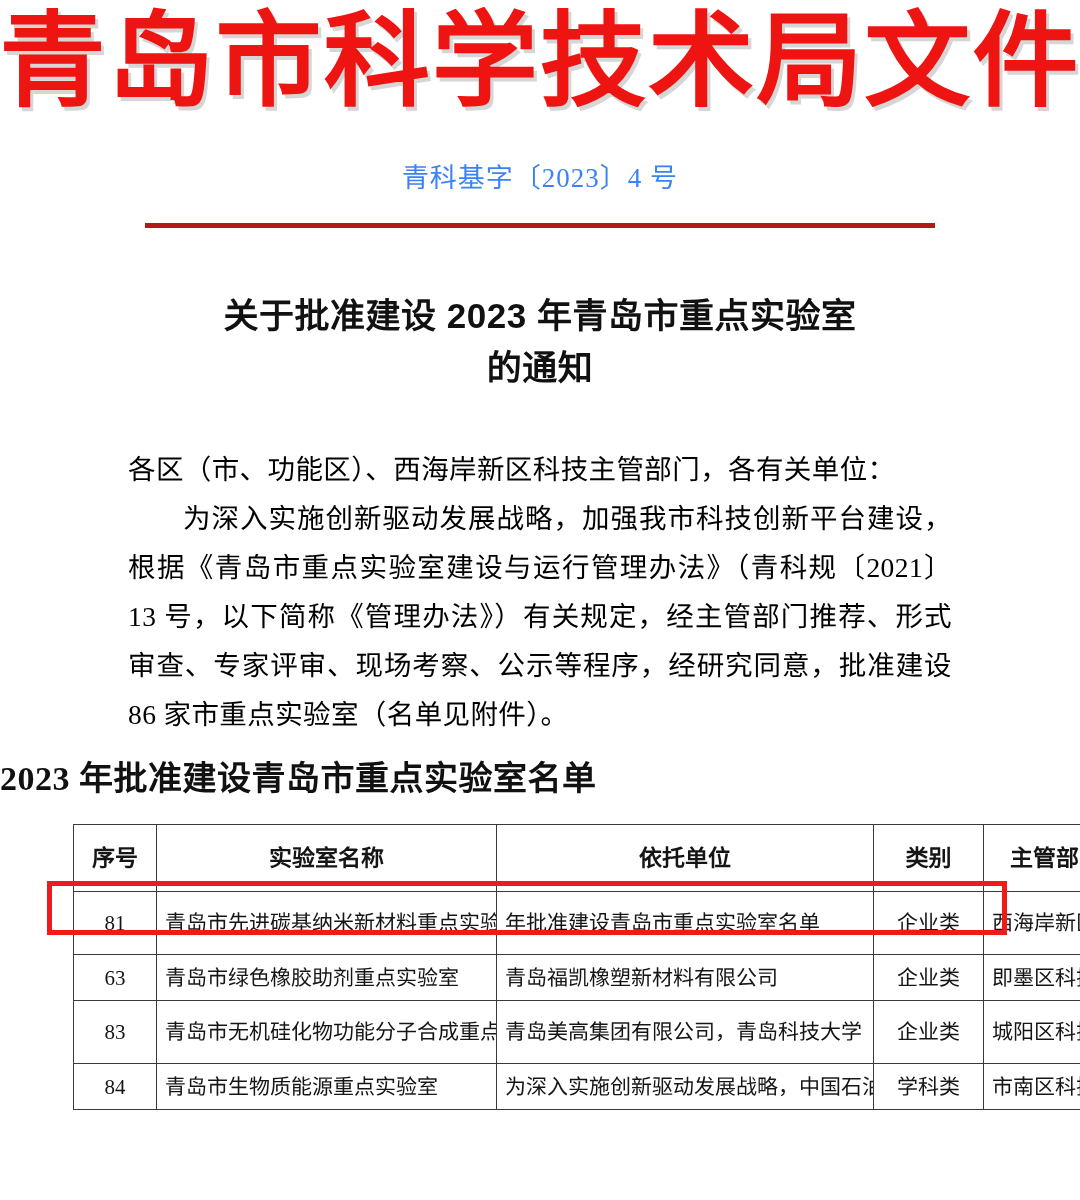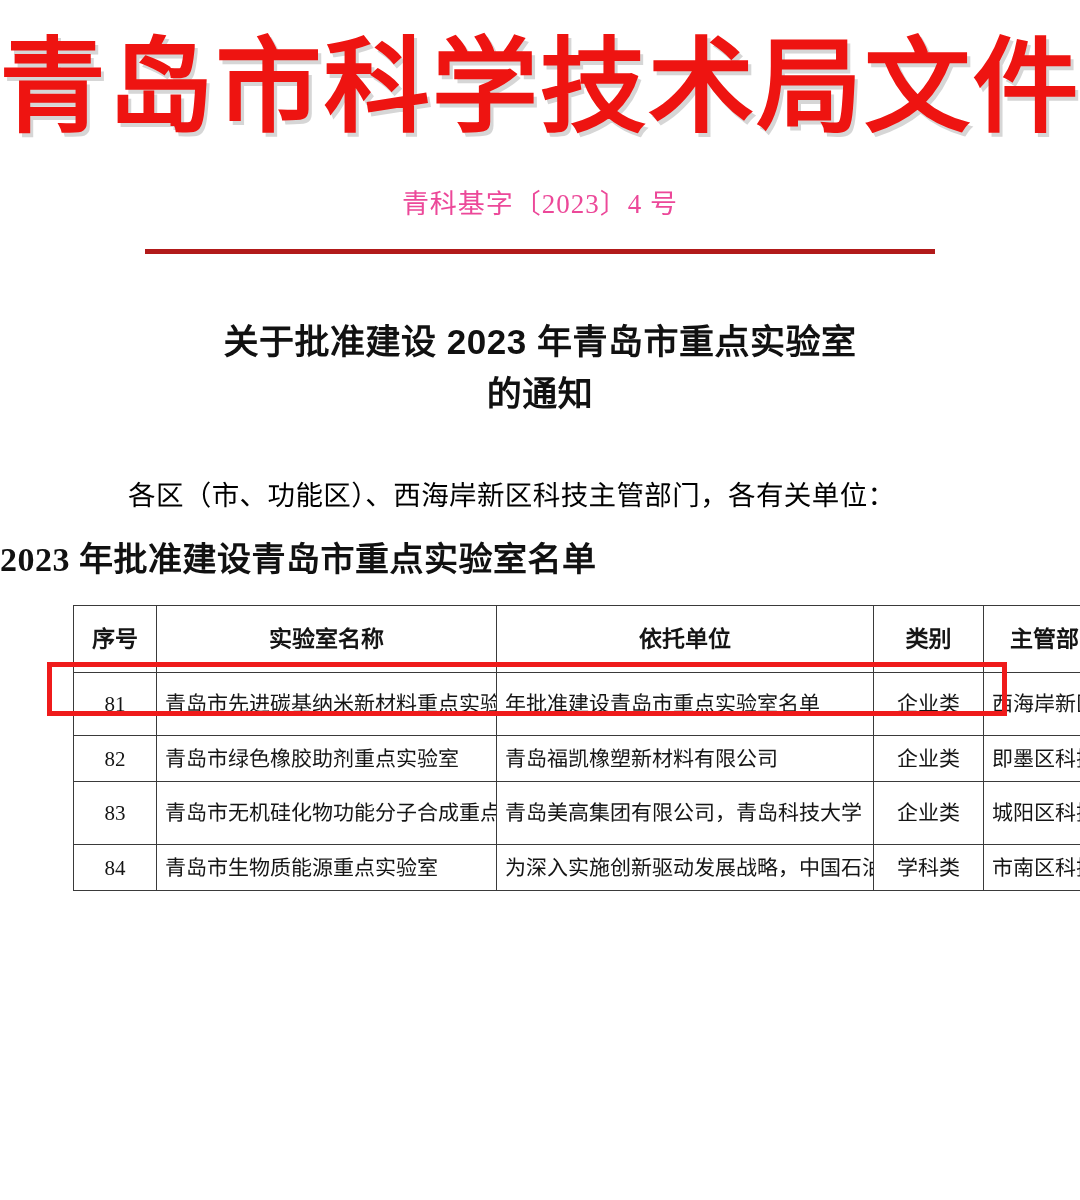--- a/index.html
+++ b/index.html
@@ -13,21 +13,20 @@
     font-family: "Liberation Serif", "DejaVu Serif", serif;
     color: #1a1a1a;
     overflow: hidden;
     position: relative;
   }
 
   
   .masthead {
     width: 100%;
     text-align: center;
-    padding-top: 26px;
     box-sizing: border-box;
   }
   .masthead-title {
     font-family: "Liberation Sans", "DejaVu Sans", sans-serif;
     font-size: 104px;
     line-height: 1.18;
     font-weight: 700;
     color: #ee1411;
     letter-spacing: 2px;
     text-shadow: 3px 4px 0 rgba(120,120,120,0.30);
@@ -35,21 +34,21 @@
     transform: scaleX(1.02);
   }
 
   
   .docnum {
     text-align: center;
     font-size: 27px;
     line-height: 1;
     margin-top: 42px;
     letter-spacing: 1px;
-    color: #ec4899;
+    color: #3b82f6;
   }
 
   .red-rule {
     width: 790px;
     height: 5px;
     background: #b21a1a;
     margin: 31px auto 0 auto;
   }
 
   
@@ -158,20 +157,21 @@
 
 <div class="red-rule"></div>
 
 <div class="doc-title">
   <span>关于批准建设 2023 年青岛市重点实验室</span><br>
   <span>的通知</span>
 </div>
 
 <div class="body-text">
   <p>各区（市、功能区）、西海岸新区科技主管部门，各有关单位：</p>
+  <p class="indent">为深入实施创新驱动发展战略，加强我市科技创新平台建设，根据《青岛市重点实验室建设与运行管理办法》（青科规〔2021〕13 号，以下简称《管理办法》）有关规定，经主管部门推荐、形式审查、专家评审、现场考察、公示等程序，经研究同意，批准建设 86 家市重点实验室（名单见附件）。</p>
 </div>
 
 <div class="list-heading">2023 年批准建设青岛市重点实验室名单</div>
 
 <div class="table-wrap">
   <table class="lab-table">
     <thead>
       <tr>
         <th class="col-idx">序号</th>
         <th class="col-name">实验室名称</th>
@@ -182,21 +182,21 @@
     </thead>
     <tbody>
       <tr class="row-tall">
         <td class="col-idx">81</td>
         <td class="col-name wrap">青岛市先进碳基纳米新材料重点实验室</td>
         <td class="col-org">年批准建设青岛市重点实验室名单</td>
         <td class="col-type">企业类</td>
         <td class="col-dept wrap">西海岸新区科技局</td>
       </tr>
       <tr class="row-short">
-        <td class="col-idx">82</td>
+        <td class="col-idx">63</td>
         <td class="col-name">青岛市绿色橡胶助剂重点实验室</td>
         <td class="col-org">青岛福凯橡塑新材料有限公司</td>
         <td class="col-type">企业类</td>
         <td class="col-dept">即墨区科技局</td>
       </tr>
       <tr class="row-tall">
         <td class="col-idx">83</td>
         <td class="col-name wrap">青岛市无机硅化物功能分子合成重点实验室</td>
         <td class="col-org">青岛美高集团有限公司，青岛科技大学</td>
         <td class="col-type">企业类</td>

